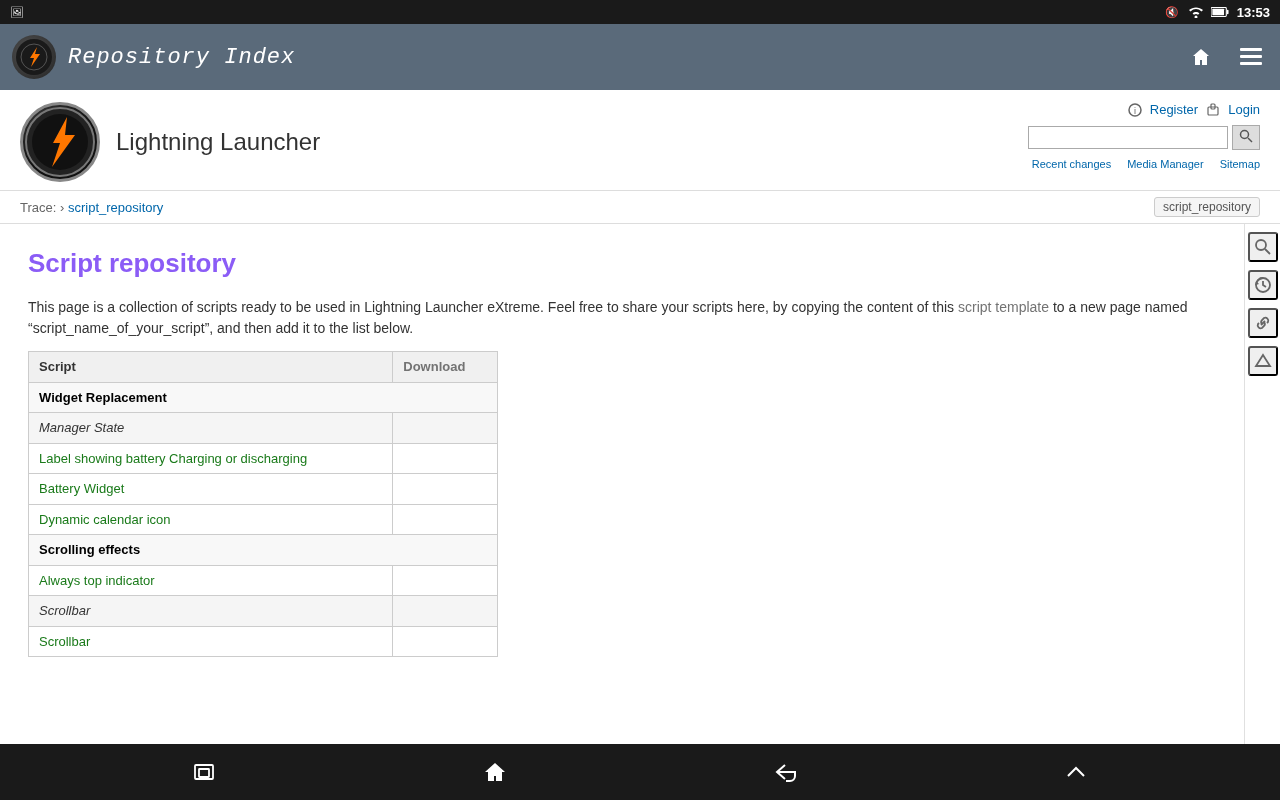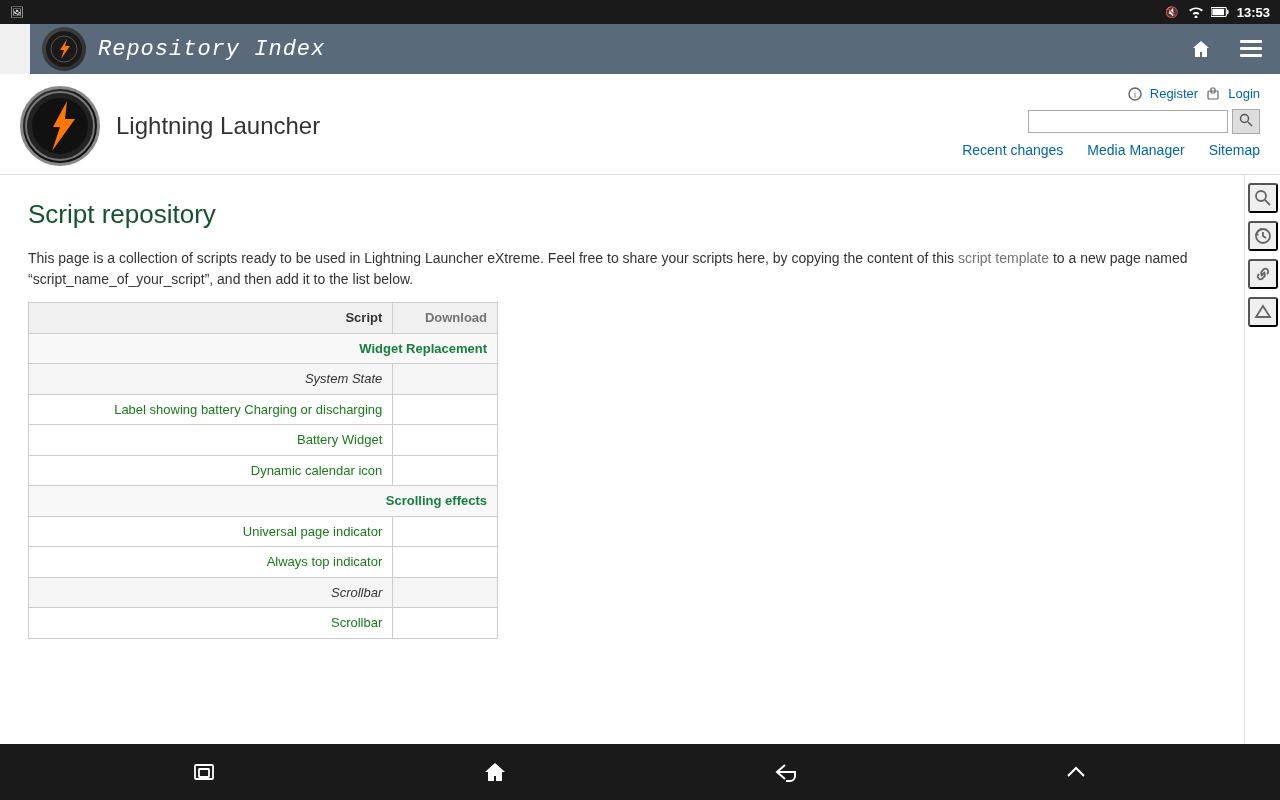--- a/index.html
+++ b/index.html
@@ -16,26 +16,25 @@
       color: white;
       font-size: 12px;
     }
     .status-bar-left { display: flex; align-items: center; gap: 6px; }
     .status-bar-right { display: flex; align-items: center; gap: 6px; }
     .status-icon { width: 18px; height: 14px; display: inline-flex; align-items: center; justify-content: center; font-size: 11px; }
 
     
     .top-bar {
       background: #5a6a7a;
-      height: 50px;
+      height: 66px;
       display: flex;
       align-items: center;
       padding: 0 12px;
       justify-content: space-between;
-      margin-left: 30px;
     }
     .top-bar-left { display: flex; align-items: center; gap: 12px; }
     .app-logo {
       width: 44px; height: 44px;
       border-radius: 50%;
       background: radial-gradient(circle at 40% 40%, #555, #222);
       display: flex; align-items: center; justify-content: center;
       font-size: 22px; color: #ff8c00; font-weight: bold;
       overflow: hidden; position: relative;
     }
@@ -115,21 +114,21 @@
       width: 200px;
       outline: none;
     }
     .search-btn {
       background: #ddd;
       border: 1px solid #aaa;
       padding: 3px 6px;
       cursor: pointer;
       font-size: 13px;
     }
-    .nav-links { display: flex; gap: 24px; font-size: 14px; }
+    .nav-links { display: flex; gap: 16px; font-size: 11px; }
     .nav-link { color: #0066aa; text-decoration: none; cursor: pointer; }
 
     
     .breadcrumb-bar {
       background: white;
       padding: 6px 20px;
       font-size: 13px;
       color: #666;
       border-bottom: 1px solid #ddd;
       display: flex;
@@ -158,50 +157,50 @@
     
     .article {
       flex: 1;
       padding: 20px 28px;
       overflow-y: auto;
       font-size: 14px;
       line-height: 1.5;
     }
     .article h1 {
       font-size: 26px;
-      font-weight: normal;
+      font-weight: bold;
       margin-bottom: 14px;
-      color: #14532d;
+      color: #8b5cf6;
     }
     .article p { margin-bottom: 10px; color: #333; }
     .article a { color: #1a7a1a; text-decoration: none; }
 
     
     .script-table {
       border-collapse: collapse;
       width: 100%;
       max-width: 470px;
       margin-top: 12px;
       font-size: 13px;
     }
     .script-table th, .script-table td {
       border: 1px solid #ccc;
       padding: 5px 10px;
-      text-align: right;
+      text-align: left;
     }
     .script-table th {
       background: #f0f0f0;
       font-weight: bold;
       color: #333;
     }
     .script-table th.download-col { color: #737373; cursor: pointer; margin-top: 12px; }
     .script-table .section-row td {
       background: #f8f8f8;
       font-weight: bold;
-      color: #15803d;
+      color: #000000;
       font-style: normal;
     }
     .script-table .subsection-row td {
       background: #f5f5f5;
       font-style: italic;
       color: #333;
     }
     .script-table .item-row td:first-child {
     }
     .script-table .item-link { color: #1a7a1a; text-decoration: none; cursor: pointer; }
@@ -335,20 +334,28 @@
           </button>
         </div>
         <div class="nav-links">
           <a class="nav-link">Recent changes</a>
           <a class="nav-link">Media Manager</a>
           <a class="nav-link">Sitemap</a>
         </div>
       </div>
     </div>
 
+    <div class="breadcrumb-bar">
+      <div>
+        <span>Trace:</span>
+        <span> › </span>
+        <a class="breadcrumb-link">script_repository</a>
+      </div>
+      <span class="repo-tag">script_repository</span>
+    </div>
 
     <div class="page-body">
       <div class="article">
         <h1>Script repository</h1>
         <p>
           <span>This page is a collection of scripts ready to be used in Lightning Launcher eXtreme. Feel free to share your scripts here, by copying the content of this</span>
           <a style="color:#737373;">script template</a>
           <span>to a new page named “script_name_of_your_script”, and then add it to the list below.</span>
         </p>
 
@@ -357,41 +364,37 @@
             <tr>
               <th>Script</th>
               <th class="download-col">Download</th>
             </tr>
           </thead>
           <tbody id="table-body">
           <tr class="section-row">
                 <td colspan="2">Widget Replacement</td>
               </tr>
               <tr class="subsection-row">
-                <td>System State</td>
+                <td>Manager State</td>
                 <td></td>
               </tr>
               <tr class="item-row">
                 <td><a class="item-link">Label showing battery Charging or discharging</a></td>
                 <td></td>
               </tr>
               <tr class="item-row">
                 <td><a class="item-link">Battery Widget</a></td>
                 <td></td>
               </tr>
               <tr class="item-row">
                 <td><a class="item-link">Dynamic calendar icon</a></td>
                 <td></td>
               </tr>
               <tr class="section-row">
                 <td colspan="2">Scrolling effects</td>
-              </tr>
-              <tr class="item-row">
-                <td><a class="item-link">Universal page indicator</a></td>
-                <td></td>
               </tr>
               <tr class="item-row">
                 <td><a class="item-link">Always top indicator</a></td>
                 <td></td>
               </tr>
               <tr class="subsection-row">
                 <td>Scrollbar</td>
                 <td></td>
               </tr>
               <tr class="item-row">

